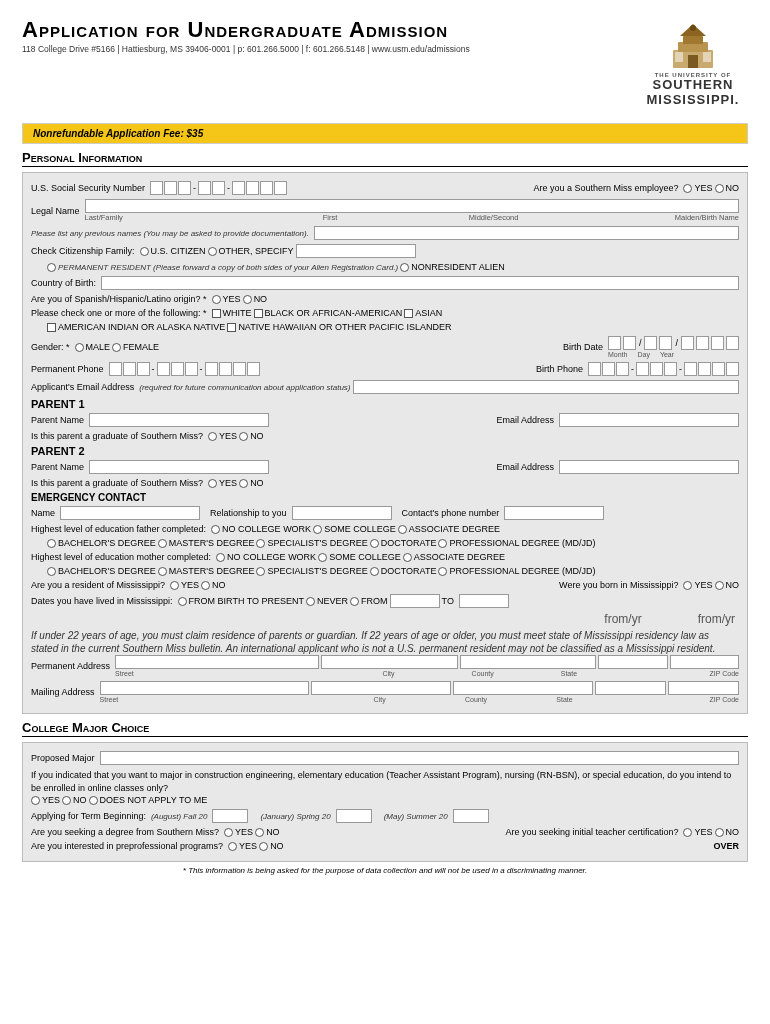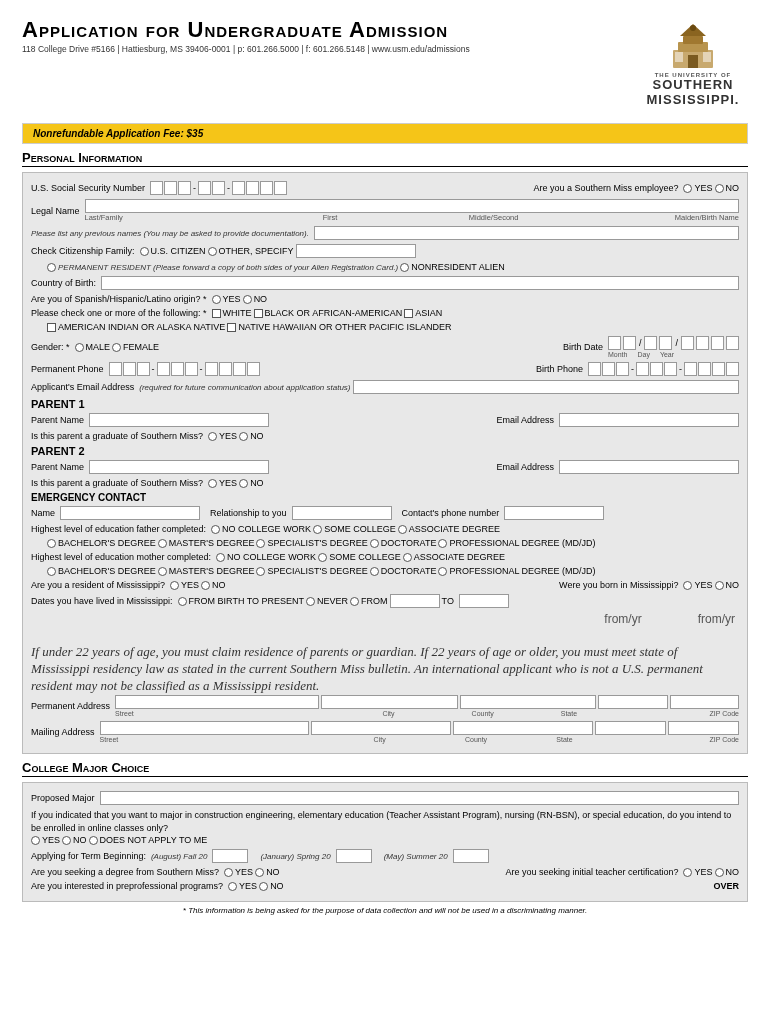--- a/index.html
+++ b/index.html
@@ -193,26 +193,25 @@
       font-size: 10px;
       font-weight: bold;
       margin-bottom: 3px;
     }
     .italic-note {
       font-style: italic;
       font-size: 8px;
       color: #333;
     }
     .fine-print {
-      font-size: 13px;
+      font-size: 10px;
       color: #333;
       font-style: italic;
-      margin-top: 18px;
+      margin-top: 3px;
       line-height: 1.3;
-      font-family: Liberation Serif, serif;
     }
     .date-subrow {
       display: flex;
       gap: 2px;
       align-items: center;
     }
     .bottom-note {
       text-align: center;
       font-size: 8px;
       font-style: italic;

